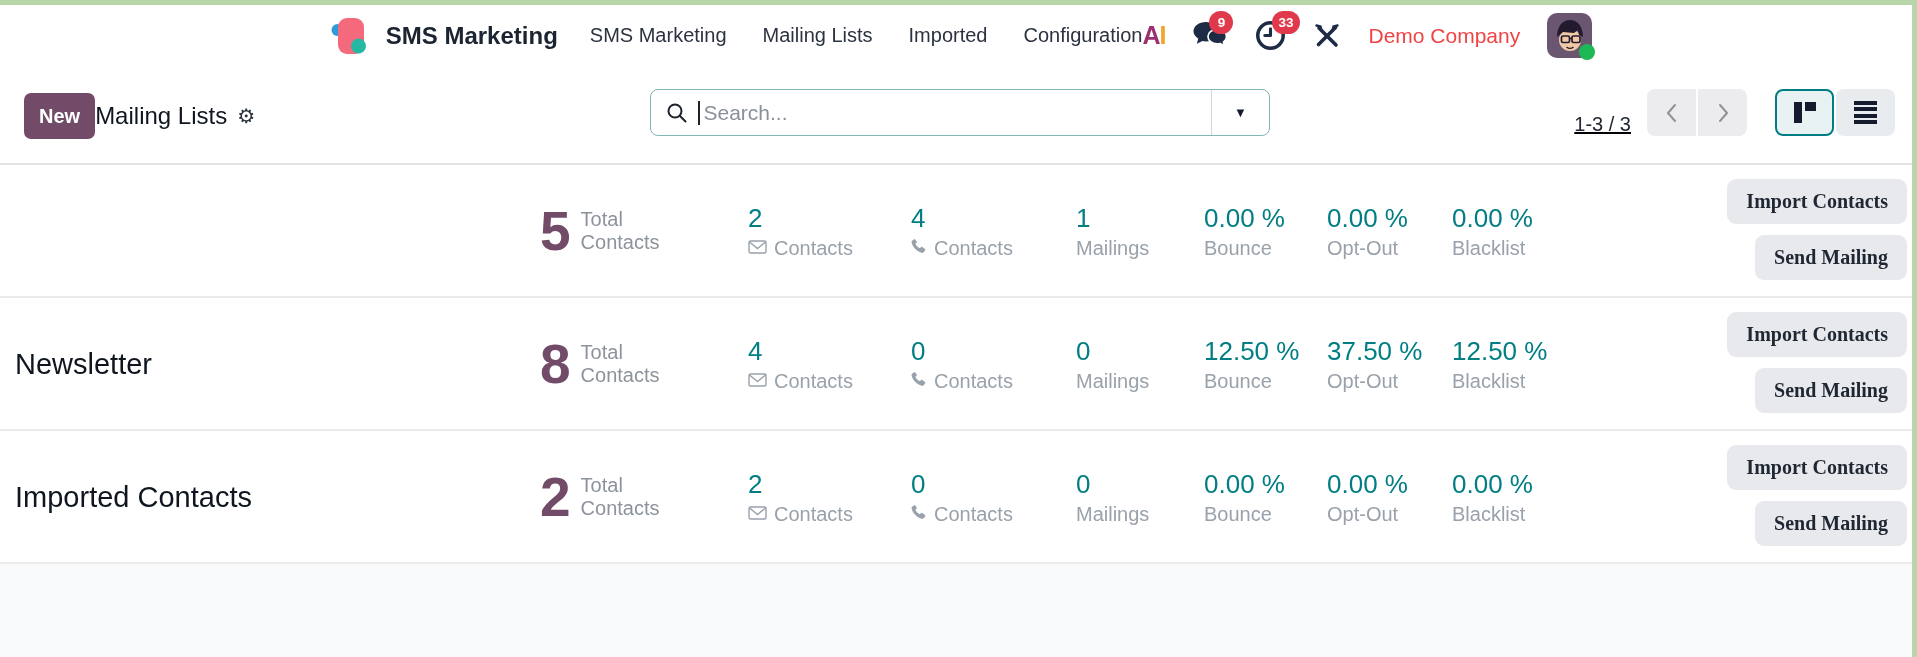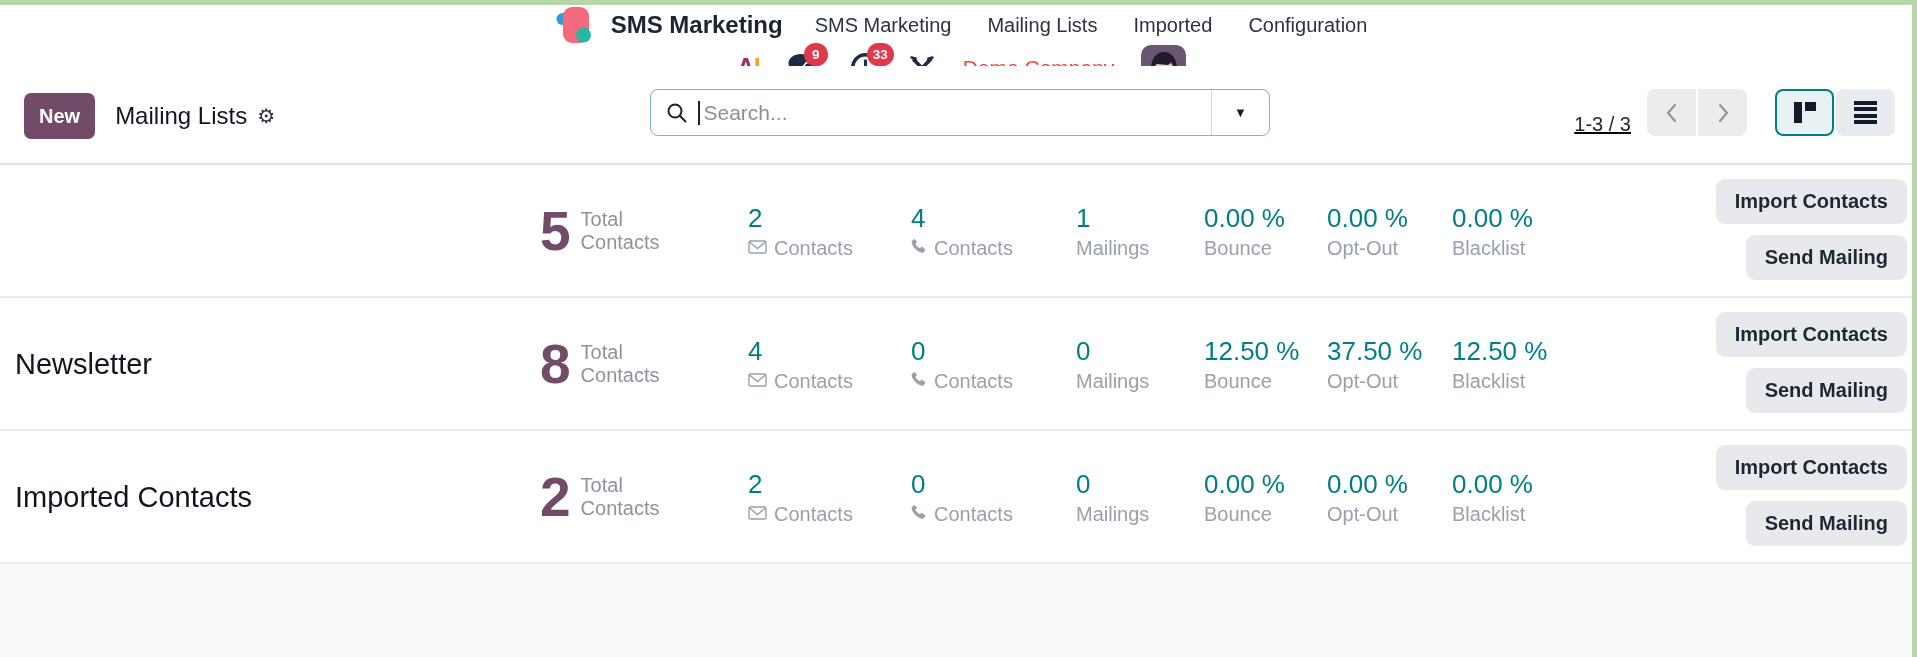--- a/index.html
+++ b/index.html
@@ -6,40 +6,40 @@
   html,body { background:#fff; }
   body { font-family:"Liberation Sans", sans-serif; }
   .screen { position:relative; width:1917px; height:657px; background:#fff; overflow:hidden; }
 
   
   .strip-top  { position:absolute; top:0; left:0; width:100%; height:5px; background:var(--green,#b9d6aa); z-index:60; }
   .strip-right{ position:absolute; top:0; right:0; width:5px; height:100%; background:var(--green,#b9d6aa); z-index:60; }
 
   
   .navbar { position:absolute; top:5px; left:0; width:100%; height:61px;
-            display:flex; align-items:center; justify-content:space-between; padding:0 14px 0 20px; background:#fff;flex-direction:column; }
+            display:flex; align-items:center; justify-content:center; padding:0 14px 0 20px; background:#fff; }
   .nav-left { display:flex; align-items:center; }
   .logo { display:flex; align-items:center; margin-right:17px; }
   .app-title { font-size:24px; font-weight:600; color:#1b2430; margin-right:32px; }
   .nav-menu { display:flex; align-items:center; gap:36px; }
   .nav-item { font-size:20px; color:#2c3340; cursor:pointer; }
   .nav-right { display:flex; align-items:center; gap:27px; }
   .nav-ico { position:relative; display:flex; align-items:center; justify-content:center; cursor:pointer; }
   .ai-logo { font-size:25px; font-weight:800; letter-spacing:-1px; }
   .ai-a { color:#9c2f70; } .ai-i { color:#f2a32a; }
   .badge { position:absolute; top:-9px; left:17px; min-width:24px; height:23px; padding:0 6px;
            background:var(--red,#e0394b); color:#fff; font-size:13.5px; font-weight:700;
            border-radius:12px; display:flex; align-items:center; justify-content:center; }
   .company { font-size:21px; color:#ef4444; cursor:pointer; }
   .avatar-wrap { position:relative; width:45px; height:45px; cursor:pointer; }
   .status-dot { position:absolute; right:-3px; bottom:-2px; width:16px; height:16px; border-radius:50%; background:#1db954; }
 
   
   .control { position:absolute; top:66px; left:0; width:100%; height:97px; background:#fff; }
-  .cp-left { position:absolute; left:24px; top:27px; height:46px; display:flex; align-items:center; gap:20px; }
+  .cp-left { position:absolute; left:24px; top:27px; height:46px; display:flex; align-items:center; gap:0; }
   .btn-new { height:46px; padding:0 15px; background:var(--purple,#714b67); color:#fff;
              font-size:20px; font-weight:700; border:none; border-radius:7px; cursor:pointer; }
   .cp-title { font-size:24px; color:#10161f; display:flex; align-items:center; gap:10px; }
   .gear { font-size:20px; color:#2c3340; cursor:pointer; line-height:1; }
 
   .searchbar { position:absolute; left:650px; top:23px; width:620px; height:47px;
                border:1px solid #82b6b8; border-radius:8px; display:flex; align-items:center; background:#fff; }
   .search-icon { margin:0 10px 0 15px; display:flex; }
   .cursor-line { width:1.5px; height:24px; background:#1b222c; }
   .search-input { flex:1; border:none; outline:none; font-size:21px; color:#1b222c; padding-left:4px; background:transparent; }
@@ -67,21 +67,21 @@
   .card { position:relative; height:133px; background:#fff; border-bottom:2px solid #ebebeb; cursor:pointer; }
   .card-title { position:absolute; left:15px; top:50%; transform:translateY(-50%); font-size:29px; font-weight:400; color:#10161f; }
   .total-group { position:absolute; left:540px; top:50%; transform:translateY(-50%); display:flex; align-items:center; gap:10px; }
   .total-num { font-size:55px; font-weight:700; color:var(--purple,#714b67); line-height:.95; }
   .total-label { width:92px; font-size:20px; line-height:1.15; color:#8d939c; }
   .stat { position:absolute; top:50%; transform:translateY(-50%); }
   .stat .stat-value { display:block; font-size:26px; color:var(--teal,#017e84); margin-bottom:3px; cursor:pointer; }
   .stat .stat-label { display:flex; align-items:center; gap:7px; font-size:20px; color:#99a1aa; }
   .s1{left:748px;} .s2{left:911px;} .s3{left:1076px;} .s4{left:1204px;} .s5{left:1327px;} .s6{left:1452px;}
   .card-btn { position:absolute; right:10px; height:45px; padding:0 19px; background:#e8e9ed; border:none;
-              border-radius:9px; font-family:Liberation Sans, sans-serif; font-size:20px; font-weight:600; color:#1f2733; cursor:pointer; }
+              border-radius:9px; font-family:Liberation Serif, serif; font-size:20px; font-weight:600; color:#1f2733; cursor:pointer; }
   .btn-import { top:14px; } .btn-send { top:70px; }
 </style>
 </head>
 <body>
 
 <div class="screen">
   <div class="strip-top"></div>
   <div class="strip-right"></div>
 
   <header class="navbar">

